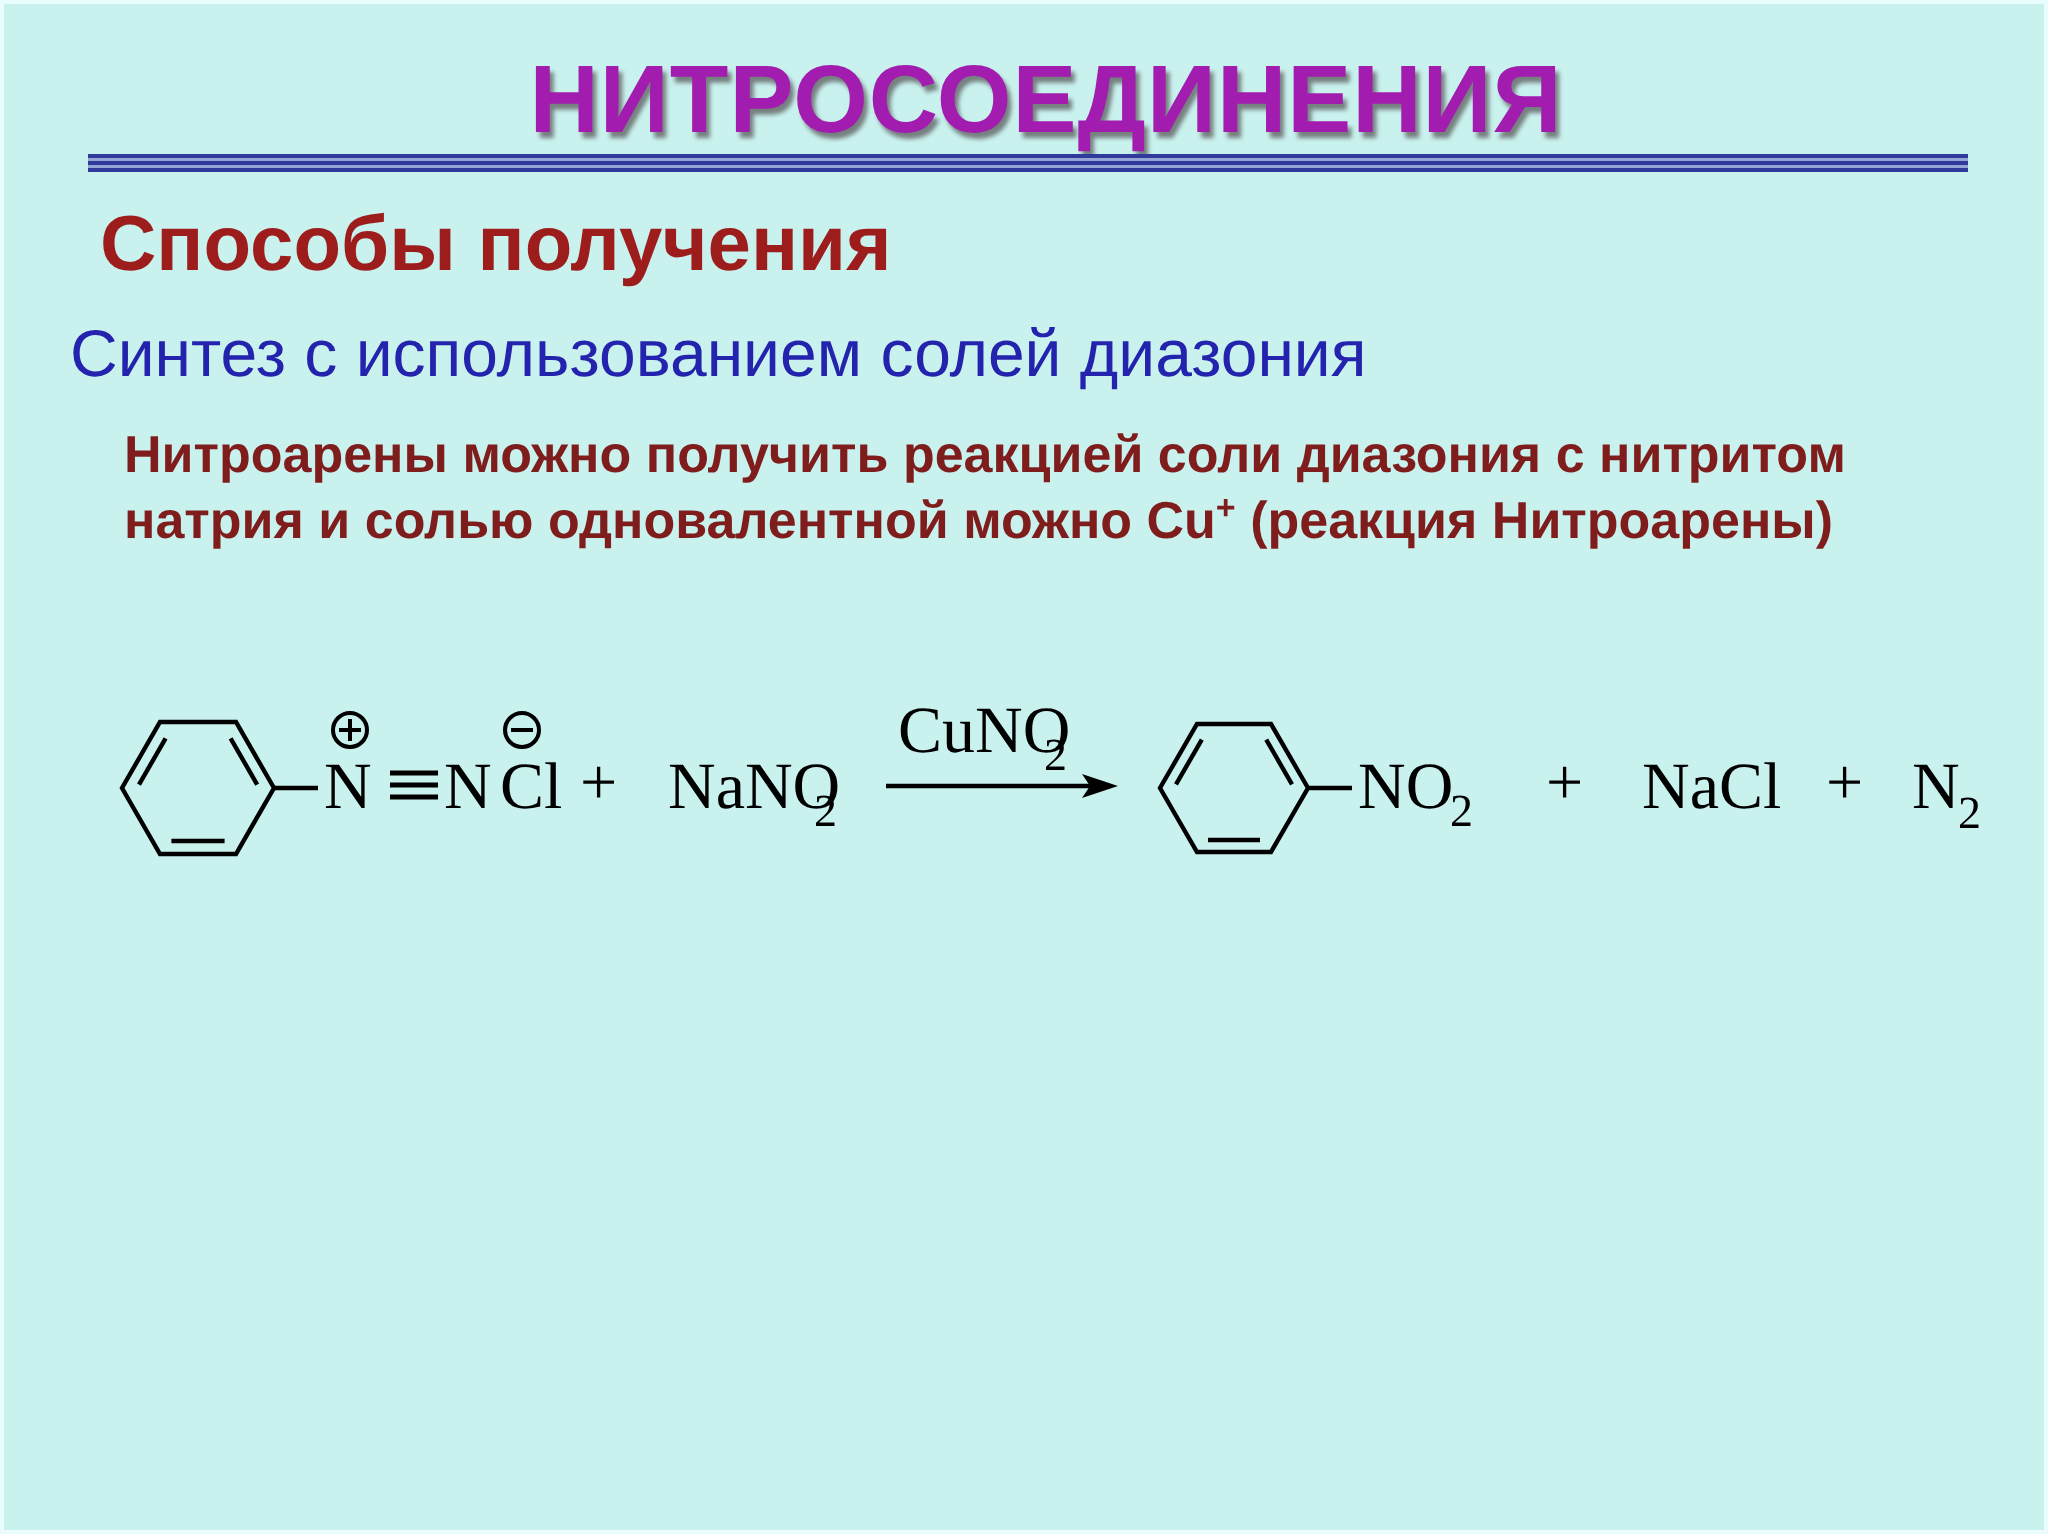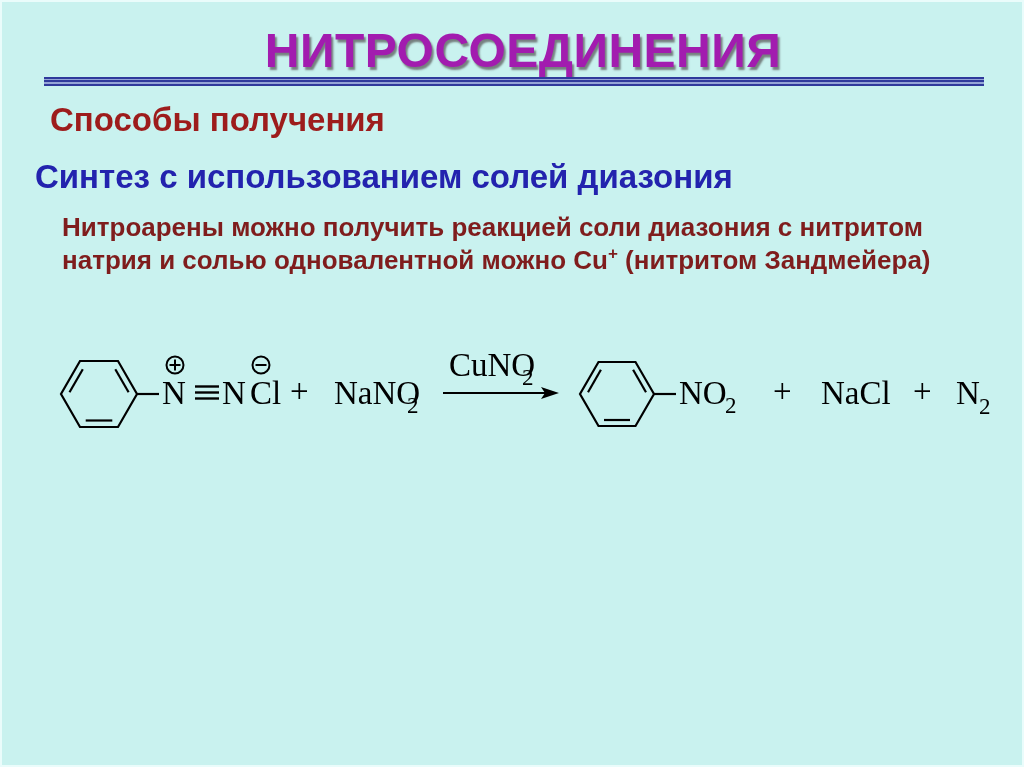--- a/index.html
+++ b/index.html
@@ -30,29 +30,29 @@
     background:linear-gradient(to bottom,
       #2f3a9b 0px, #2f3a9b 2px,
       #95a5d6 2px, #95a5d6 3.5px,
       #2f3a9b 3.5px, #2f3a9b 5.5px,
       #95a5d6 5.5px, #95a5d6 7px,
       #2f3a9b 7px, #2f3a9b 9px);
   }
   .h-red{
     position:absolute;
     left:48px;top:99px;
-    font-size:33px;
+    font-size:39px;
     font-weight:700;
     color:#9d1c1c;
   }
   .h-blue{
     position:absolute;
     left:33px;top:156px;
     font-size:33px;
-    font-weight:700;
+    font-weight:400;
     color:#2323ae;
   }
   .body-text{
     position:absolute;
     left:60px;top:209px;
     width:900px;
     margin:0;
     font-size:26px;
     font-weight:700;
     color:#7f1d1d;
@@ -94,21 +94,21 @@
 <div class="slide">
 
   <h1 class="title">НИТРОСОЕДИНЕНИЯ</h1>
 
   <div class="rule"></div>
 
   <div class="h-red">Способы получения</div>
 
   <div class="h-blue">Синтез с использованием солей диазония</div>
 
-  <p class="body-text"><span>Нитроарены можно получить реакцией соли диазония с нитритом</span><br><span>натрия и солью одновалентной можно Cu</span><sup>+</sup><span> (нитритом Зандмейера)</span></p>
+  <p class="body-text"><span>Нитроарены можно получить реакцией соли диазония с нитритом</span><br><span>натрия и солью одновалентной можно Cu</span><sup>+</sup><span> (реакция Нитроарены)</span></p>
 
   <svg class="scheme" width="1024" height="140" viewBox="0 330 1024 140">
 
     <g>
       <polygon class="hex" points="135,392 116,359 78,359 59,392 78,425 116,425"></polygon>
       <line x1="80.8" y1="367.2" x2="67.5" y2="390.3"></line>
       <line x1="113.3" y1="367.2" x2="126.6" y2="390.3"></line>
       <line x1="83.7" y1="418.5" x2="110.3" y2="418.5"></line>
     </g>
     <line x1="135" y1="392" x2="157" y2="392"></line>

